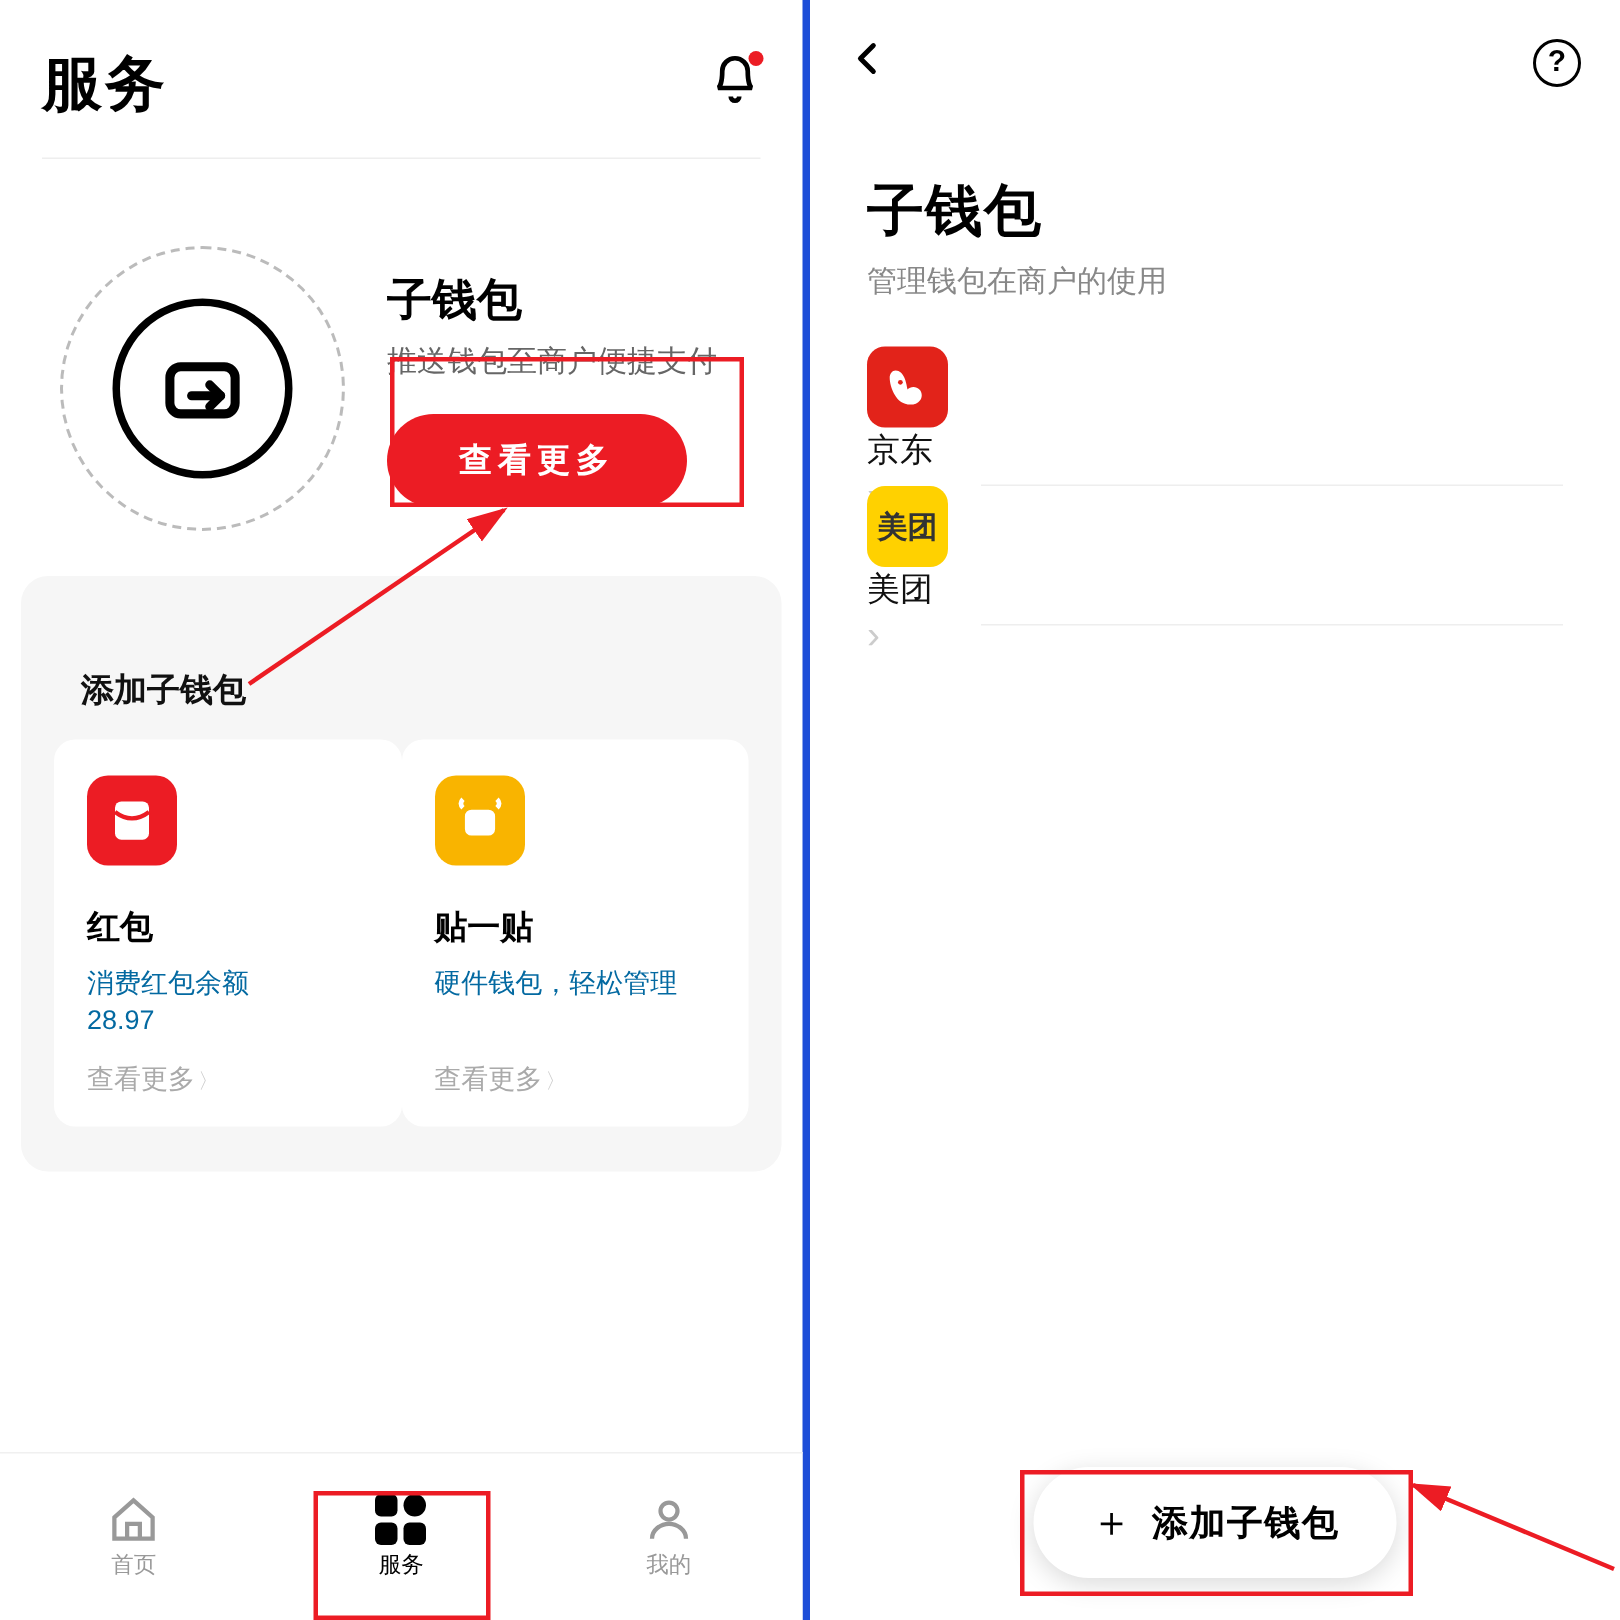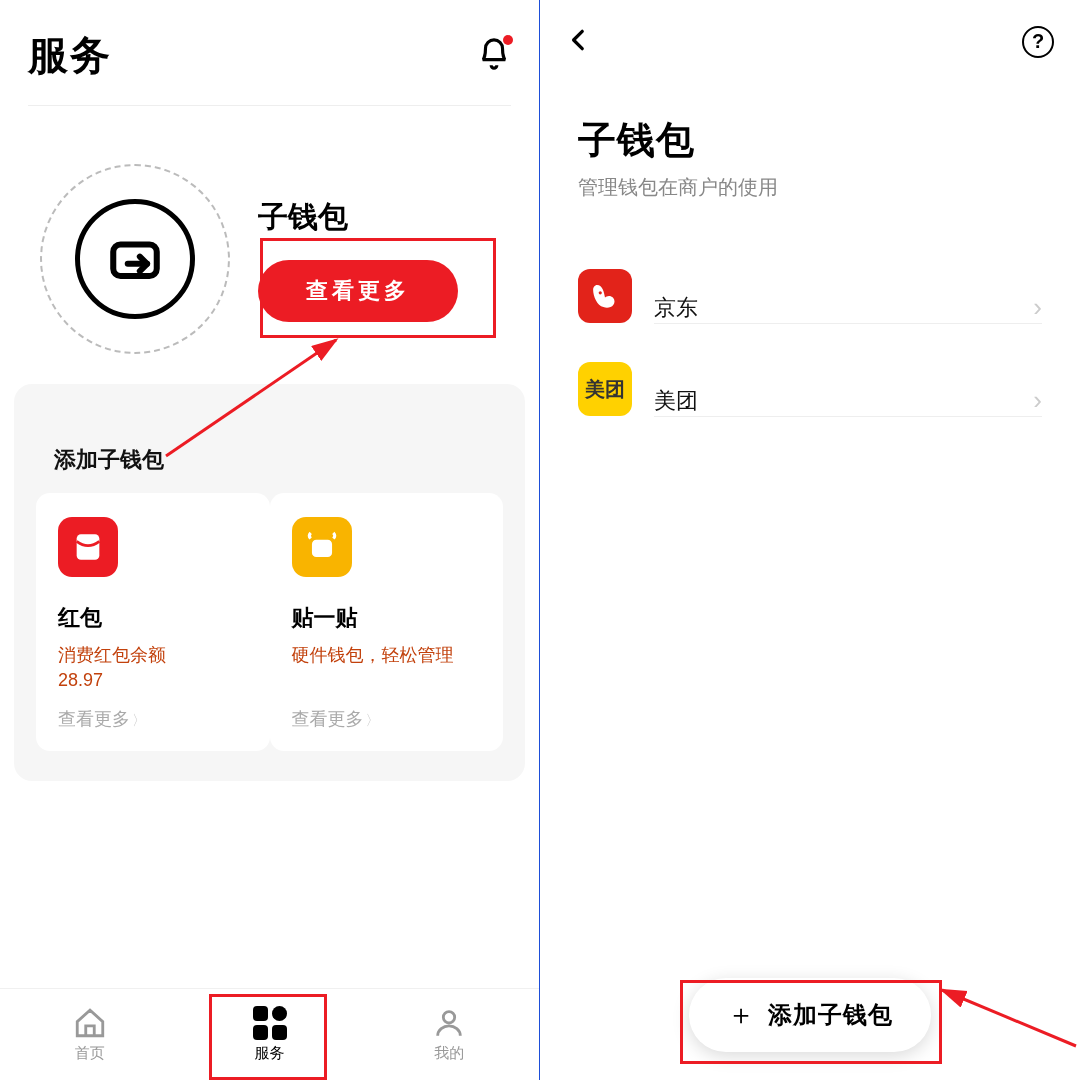--- a/index.html
+++ b/index.html
@@ -10,21 +10,21 @@
     font-family: -apple-system, "PingFang SC", "Microsoft YaHei", sans-serif;
     display: flex;
     overflow: hidden;
   }
   .screen {
     width: 540px;
     height: 1080px;
     position: relative;
     background: #fff;
   }
-  .screen-left { border-right: 1px solid #1d4ed8; }
+  .screen-left { border-right: 5px solid #1d4ed8; }
   .screen-right { }
 
   
   .s1-header {
     display: flex;
     align-items: center;
     justify-content: space-between;
     padding: 28px 28px 22px 28px;
   }
   .s1-title {
@@ -106,35 +106,35 @@
   }
   .card-icon {
     width: 60px; height: 60px;
     border-radius: 14px;
     display: flex; align-items: center; justify-content: center;
     margin-bottom: 26px;
   }
   .card-icon.red { background: #ec1c24; }
   .card-icon.yellow { background: #f9b400; }
   .card-title { font-size: 22px; font-weight: 700; color: #000; margin-bottom: 10px; }
-  .card-desc { font-size: 18px; color: #c2410c; line-height: 1.4; min-height: 52px; }
+  .card-desc { font-size: 18px; color: #0369a1; line-height: 1.4; min-height: 52px; }
   .card-more { font-size: 18px; color: #aaa; margin-top: 12px; }
   .card-more .chev { font-size: 14px; color: #ccc; margin-left: 2px; }
 
   .arrow1 {
     position: absolute;
     left: 160px; top: 332px;
     width: 190px; height: 130px;
     pointer-events: none;
   }
 
   .tabbar {
     position: absolute;
     bottom: 0; left: 0; right: 0;
-    height: 92px;
+    height: 112px;
     background: #fff;
     display: flex;
     border-top: 1px solid #f0f0f0;
   }
   .tab {
     flex: 1;
     display: flex;
     flex-direction: column;
     align-items: center;
     justify-content: center;
@@ -170,22 +170,23 @@
   .help-icon {
     width: 32px; height: 32px; border: 2.5px solid #000; border-radius: 50%;
     display: flex; align-items: center; justify-content: center;
     font-size: 20px; font-weight: 700; color: #000;
   }
   .s2-title { font-size: 38px; font-weight: 700; color: #000; padding: 32px 38px 8px 38px; letter-spacing: 1px; }
   .s2-sub { font-size: 20px; color: #888; padding: 0 38px 30px 38px; }
 
   .merchant-list { padding: 0 38px; }
   .merchant {
-    display: flex; align-items: flex-end; gap: 22px;
+    display: flex; align-items: flex-start; 
     height: 92px;
+    flex-direction: column;
   }
   .merchant-sep { height:1px; background:#eee; margin-left: 76px; }
   .m-icon {
     width: 54px; height: 54px; border-radius: 12px;
     display: flex; align-items: center; justify-content: center;
     color: #fff; font-size: 18px; font-weight: 700;
     flex-shrink: 0;
   }
   .m-icon.jd { background: #e2231a; }
   .m-icon.mt { background: #ffd100; color: #333; font-size: 20px; }
@@ -246,20 +247,21 @@
       <div class="wallet-circle-inner">
         <svg class="wallet-svg" viewBox="0 0 48 48">
           <rect x="6" y="12" width="36" height="26" rx="6"></rect>
           <path d="M28 22 L34 28 L28 34"></path>
           <path d="M18 28 H34"></path>
         </svg>
       </div>
     </div>
     <div class="wallet-info">
       <div class="wallet-title">子钱包</div>
+      <div class="wallet-sub">推送钱包至商户便捷支付</div>
       <button class="wallet-btn">查看更多</button>
     </div>
   </div>
 
   <div class="highlight-box1"></div>
   <svg class="arrow1" viewBox="0 0 190 130">
     <defs>
       <marker id="ah1" markerWidth="10" markerHeight="10" refX="8" refY="3" orient="auto">
         <path d="M0,0 L9,3 L0,6 Z" fill="#ec1c24"></path>
       </marker>

